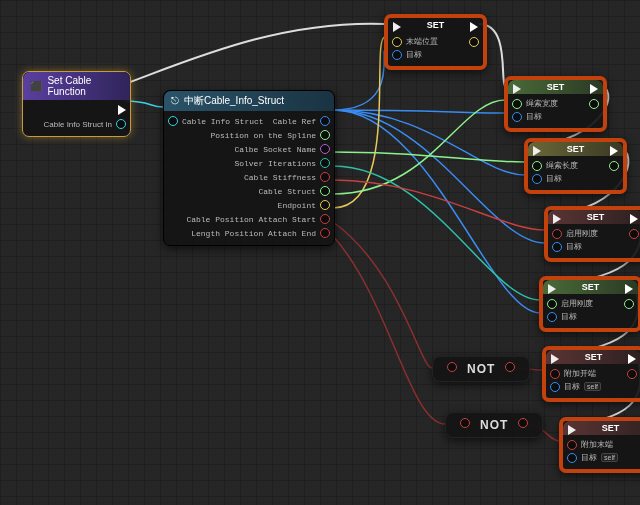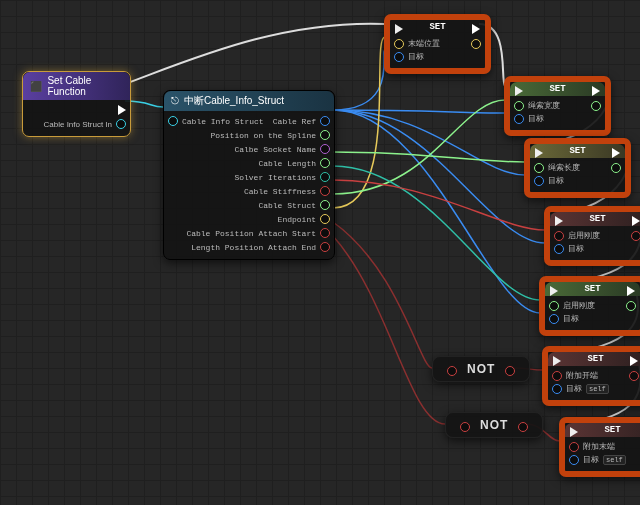--- a/index.html
+++ b/index.html
@@ -63,41 +63,41 @@
     border-bottom: 5px solid transparent;
     border-left: 8px solid #fff;
     display: inline-block;
   }
   .exec.in { border-left-color: #eee; }
   .fn .hdr { background: linear-gradient(90deg,#5a3fa0,#30245a); }
   .fn { border: 1px solid #c89b3a; box-shadow: 0 0 8px rgba(200,155,58,.5); }
   .brk .hdr { background: linear-gradient(90deg,#2a5369,#1a3342); }
   .brk { border: 1px solid #000; width: 170px; }
   .brk .body { font-size: 8px; font-family: Liberation Mono, monospace; }
-  .set { width: 95px; border: 6px solid #c2410c; font-family: Liberation Mono, monospace; }
+  .set { width: 95px; border: 4px solid #c2410c; }
   .set .hdr {
     justify-content: center;
     position: relative;
     font-size: 9px;
     font-weight: bold;
     padding: 2px 3px;
   }
   .set .hdr .ein { position: absolute; left: 5px; top: 4px; }
   .set .hdr .eout { position: absolute; right: 5px; top: 4px; }
   .set .body .row { height: 13px; }
   .not {
     border: 1px solid #222;
     border-radius: 8px;
     padding: 5px 14px;
     font-weight: bold;
     font-size: 12px;
     color: #ddd;
     letter-spacing: 1px;
     display: flex;
-    align-items: flex-end;
+    align-items: flex-start;
     gap: 10px;
   }
   .icon { display:inline-block; }
   .self {
     font-size: 7px;
     background: #222;
     border: 1px solid #444;
     padding: 0 2px;
     border-radius: 2px;
   }
@@ -172,24 +172,20 @@
     </div>
     <div class="row out">
         <span>Position on the Spline</span>
         <span class="pin" style="border-color:#8cf28c"></span>
       </div>
     <div class="row out">
         <span>Calbe Socket Name</span>
         <span class="pin" style="border-color:#b060d0"></span>
       </div>
     <div class="row out">
-        <span>Cable Length</span>
-        <span class="pin" style="border-color:#8cf28c"></span>
-      </div>
-    <div class="row out">
         <span>Solver Iterations</span>
         <span class="pin" style="border-color:#2fc0a8"></span>
       </div>
     <div class="row out">
         <span>Cable Stiffness</span>
         <span class="pin" style="border-color:#c84040"></span>
       </div>
     <div class="row out">
         <span>Cable Struct</span>
         <span class="pin" style="border-color:#8cf28c"></span>

